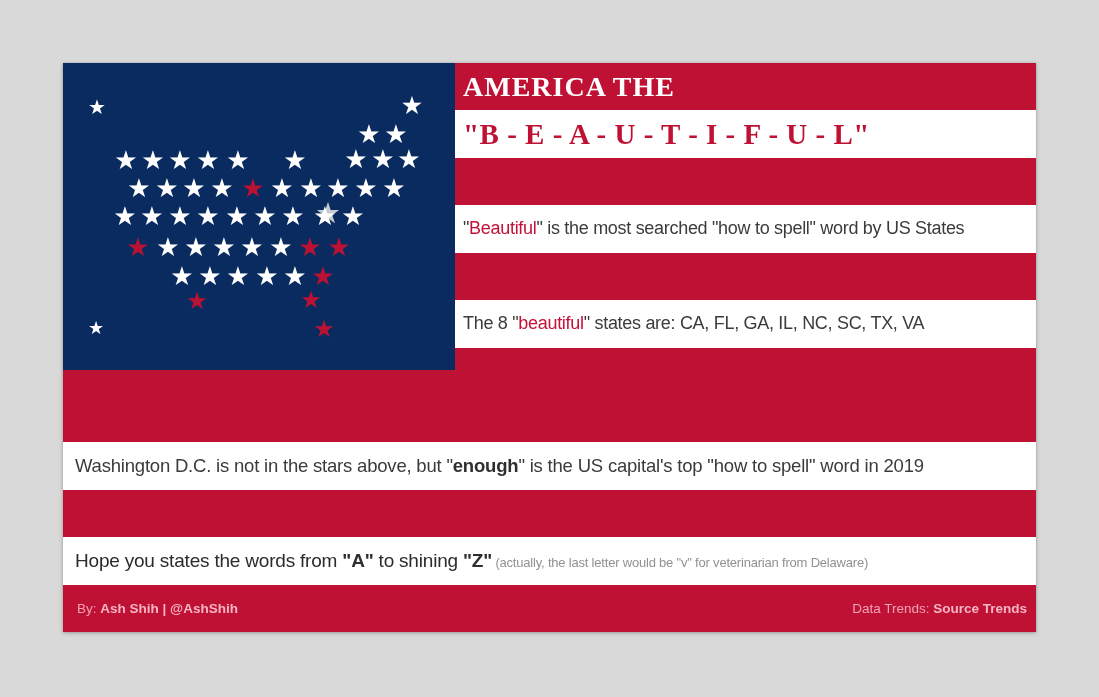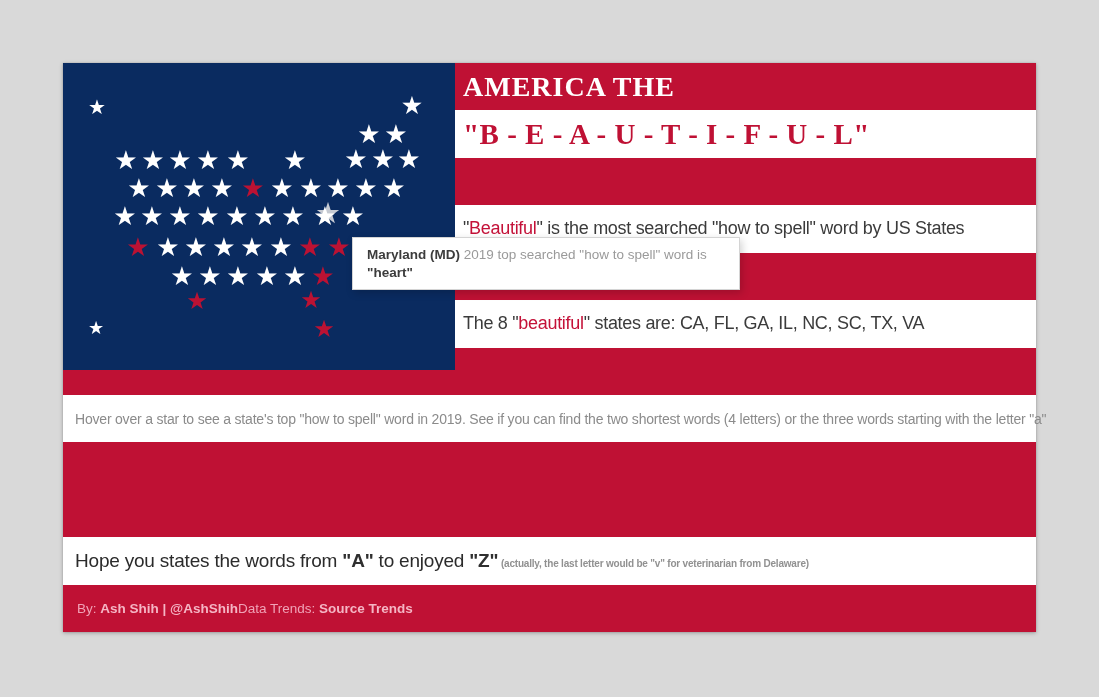--- a/index.html
+++ b/index.html
@@ -29,23 +29,23 @@
     font-size:29px;color:#bf1134;letter-spacing:0.5px;white-space:nowrap;
   }
 
   .fact-text{font-size:18px;color:#3b3b3b;letter-spacing:-0.3px;white-space:nowrap;}
   .em{color:#c41138;font-weight:normal;}
   .bold-dark{color:#2f2f2f;font-weight:bold;}
 
   .hover-note{font-size:14px;color:#8b8b8b;letter-spacing:-0.2px;white-space:nowrap;}
   .dc-text{font-size:18.5px;color:#3b3b3b;letter-spacing:-0.2px;white-space:nowrap;}
   .closing-text{font-size:19px;color:#2b2b2b;letter-spacing:-0.2px;white-space:nowrap;}
-  .paren{font-size:10px;color:#919191;font-weight:bold;}
+  .paren{font-size:13px;color:#919191;font-weight:normal;}
 
-  .footer-row{padding-left:14px;padding-right:9px;}
+  .footer-row{justify-content:space-between;padding-left:14px;padding-right:9px;}
   .footer-text{font-size:13.5px;color:#f0a2b6;}
   .footer-text b{color:#f5b5c4;}
 
   .canton{
     position:absolute;left:0;top:0;width:392px;height:306.5px;
     background:#0a2b60;z-index:1;
   }
   .star{
     position:absolute;transform:translate(-50%,-50%);
     line-height:1;font-family:"DejaVu Sans", sans-serif;cursor:default;
@@ -85,31 +85,31 @@
     </div>
 
     <div class="stripe red"></div>
 
     <div class="stripe white right-zone">
       <div class="fact-text"><span>The 8 "</span><span class="em">beautiful</span><span>" states are: CA, FL, GA, IL, NC, SC, TX, VA</span></div>
     </div>
 
     <div class="stripe red"></div>
 
+
+    <div class="stripe red"></div>
+
     <div class="stripe white full-zone">
-      <div class="hover-note">Hover over a star to see a state's top "how to spell" word in 2019. See if you can find the two shortest words (4 letters) or the three words starting with the letter "a"</div>
+      <div class="dc-text"><span>Washington D.C. is not in the stars above, but "</span><span class="bold-dark">enough</span><span>" is the US capital's top "how to spell" word in 2019</span></div>
     </div>
 
     <div class="stripe red"></div>
 
-
-    <div class="stripe red"></div>
-
     <div class="stripe white full-zone">
-      <div class="closing-text"><span>Hope you states the words from </span><span class="bold-dark">"A"</span><span> to enjoyed </span><span class="bold-dark">"Z"</span><span class="paren"> (actually, the last letter would be "v" for veterinarian from Delaware)</span></div>
+      <div class="closing-text"><span>Hope you states the words from </span><span class="bold-dark">"A"</span><span> to shining </span><span class="bold-dark">"Z"</span><span class="paren"> (actually, the last letter would be "v" for veterinarian from Delaware)</span></div>
     </div>
 
     <div class="stripe red footer-row">
       <div class="footer-text"><span>By: </span><b>Ash Shih | @AshShih</b></div>
       <div class="footer-text"><span>Data Trends: </span><b>Source Trends</b></div>
     </div>
 
   </div>
 
   <div class="canton">
@@ -159,20 +159,14 @@
       <span class="star w" style="left: 175px; top: 213px; font-size: 26px;">★</span>
       <span class="star w" style="left: 204px; top: 213px; font-size: 26px;">★</span>
       <span class="star w" style="left: 232px; top: 213px; font-size: 26px;">★</span>
       <span class="star r" style="left: 260px; top: 213px; font-size: 26px;">★</span>
       <span class="star r" style="left: 134px; top: 238px; font-size: 24px;">★</span>
       <span class="star r" style="left: 248px; top: 237px; font-size: 24px;">★</span>
       <span class="star w" style="left: 33px; top: 265px; font-size: 18px;">★</span>
       <span class="star r" style="left: 261px; top: 266px; font-size: 24px;">★</span>
     </div>
 
-  <div class="tooltip">
-    <span class="tt-bold">Maryland (MD)</span>
-    <span>2019 top searched "how to spell" word is</span>
-    <br>
-    <span class="tt-bold">"heart"</span>
-  </div>
 
 </div>
 
 </body></html>

